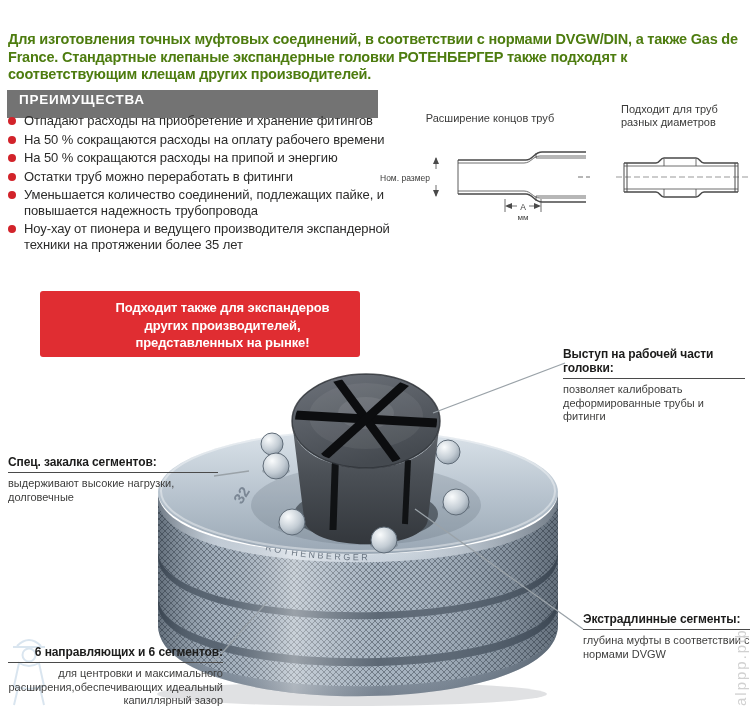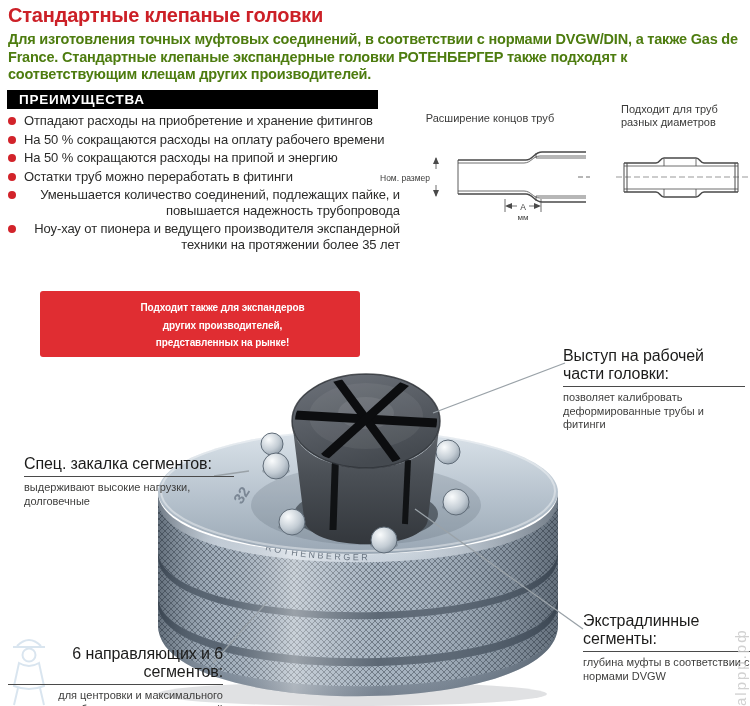--- a/index.html
+++ b/index.html
@@ -6,59 +6,58 @@
   #page{position:relative;width:750px;height:706px;background:#fff;overflow:hidden;
         font-family:"Liberation Sans","DejaVu Sans",sans-serif;}
   .abs{position:absolute;}
 
   
   #title{left:8px;top:4px;font-size:20px;font-weight:bold;color:#cc2027;letter-spacing:-0.2px;}
   #intro{left:8px;top:31px;width:740px;font-size:14.5px;line-height:17.5px;font-weight:bold;
          color:#4d7c0f;letter-spacing:-0.2px;}
 
   
-  #adv-banner{left:7px;top:90px;width:371px;height:19px;background:#000000;color:#fff;
+  #adv-banner{left:7px;top:90px;width:371px;height:28px;background:#737373;color:#fff;
               font-size:13.5px;font-weight:bold;letter-spacing:0.8px;line-height:19px;
               padding-left:12px;box-sizing:border-box;}
-  #adv-list{left:8px;top:113px;width:392px;text-align:right;}
+  #adv-list{left:8px;top:113px;width:392px;}
   .adv-item{display:flex;margin-bottom:3px;}
   .adv-dot{flex:0 0 8px;width:8px;height:8px;border-radius:50%;background:#d2232a;margin:4px 8px 0 0;}
   .adv-text{font-size:13px;line-height:15.5px;color:#2b2b2a;letter-spacing:-0.1px;}
 
   
   .diag-cap{font-size:11px;line-height:13px;color:#3b3b3a;}
   #cap-expansion{left:415px;top:112px;width:150px;text-align:center;}
   #cap-diameters{left:621px;top:103px;width:112px;}
 
   
   #callout{left:40px;top:291px;width:320px;height:66px;background:#e02d32;border-radius:3px;
-           color:#fff;text-align:center;font-weight:bold;font-size:10px;line-height:17.5px;
+           color:#fff;text-align:center;font-weight:bold;font-size:13px;line-height:17.5px;
            padding-top:8px;box-sizing:border-box;letter-spacing:-0.1px;padding-left:45px;}
 
   
-  .plabel .pl-title{font-size:16px;font-weight:normal;color:#1c1c1b;letter-spacing:-0.1px;}
+  .plabel .pl-title{font-size:12px;font-weight:bold;color:#1c1c1b;letter-spacing:-0.1px;}
   .plabel .pl-rule{border-top:1.5px solid #4a4a4a;margin-top:3px;}
   .plabel .pl-body{margin-top:4px;font-size:11px;line-height:13.5px;color:#3e3e3d;}
   #label-protrusion{left:563px;top:347px;width:182px;}
-  #label-hardening{left:24px;top:455px;width:210px;}
+  #label-hardening{left:8px;top:455px;width:210px;}
   #label-extralong{left:583px;top:612px;width:168px;}
   #label-guides{left:8px;top:645px;width:215px;text-align:right;}
 
   
   #watermark-v{right:1px;top:585px;height:121px;writing-mode:vertical-rl;transform:rotate(180deg);
                color:#c9c9c9;font-size:15px;letter-spacing:2px;opacity:.85;}
 
   #overlay-svg{left:0;top:0;width:750px;height:706px;pointer-events:none;}
 </style>
 </head>
 <body>
 
 <div id="page">
 
-  <div class="abs" id="title">Стандартные клепаные головки</div>
   <div class="abs" id="intro">Для изготовления точных муфтовых соединений, в соответствии с нормами DVGW/DIN, а также Gas de France. Стандартные клепаные экспандерные головки РОТЕНБЕРГЕР также подходят к соответствующим клещам других производителей.</div>
 
   <div class="abs" id="adv-banner">ПРЕИМУЩЕСТВА</div>
 
   <div class="abs" id="adv-list">
     <div class="adv-item">
       <span class="adv-dot"></span>
       <span class="adv-text">Отпадают расходы на приобретение и хранение фитингов</span>
     </div>
     <div class="adv-item">

